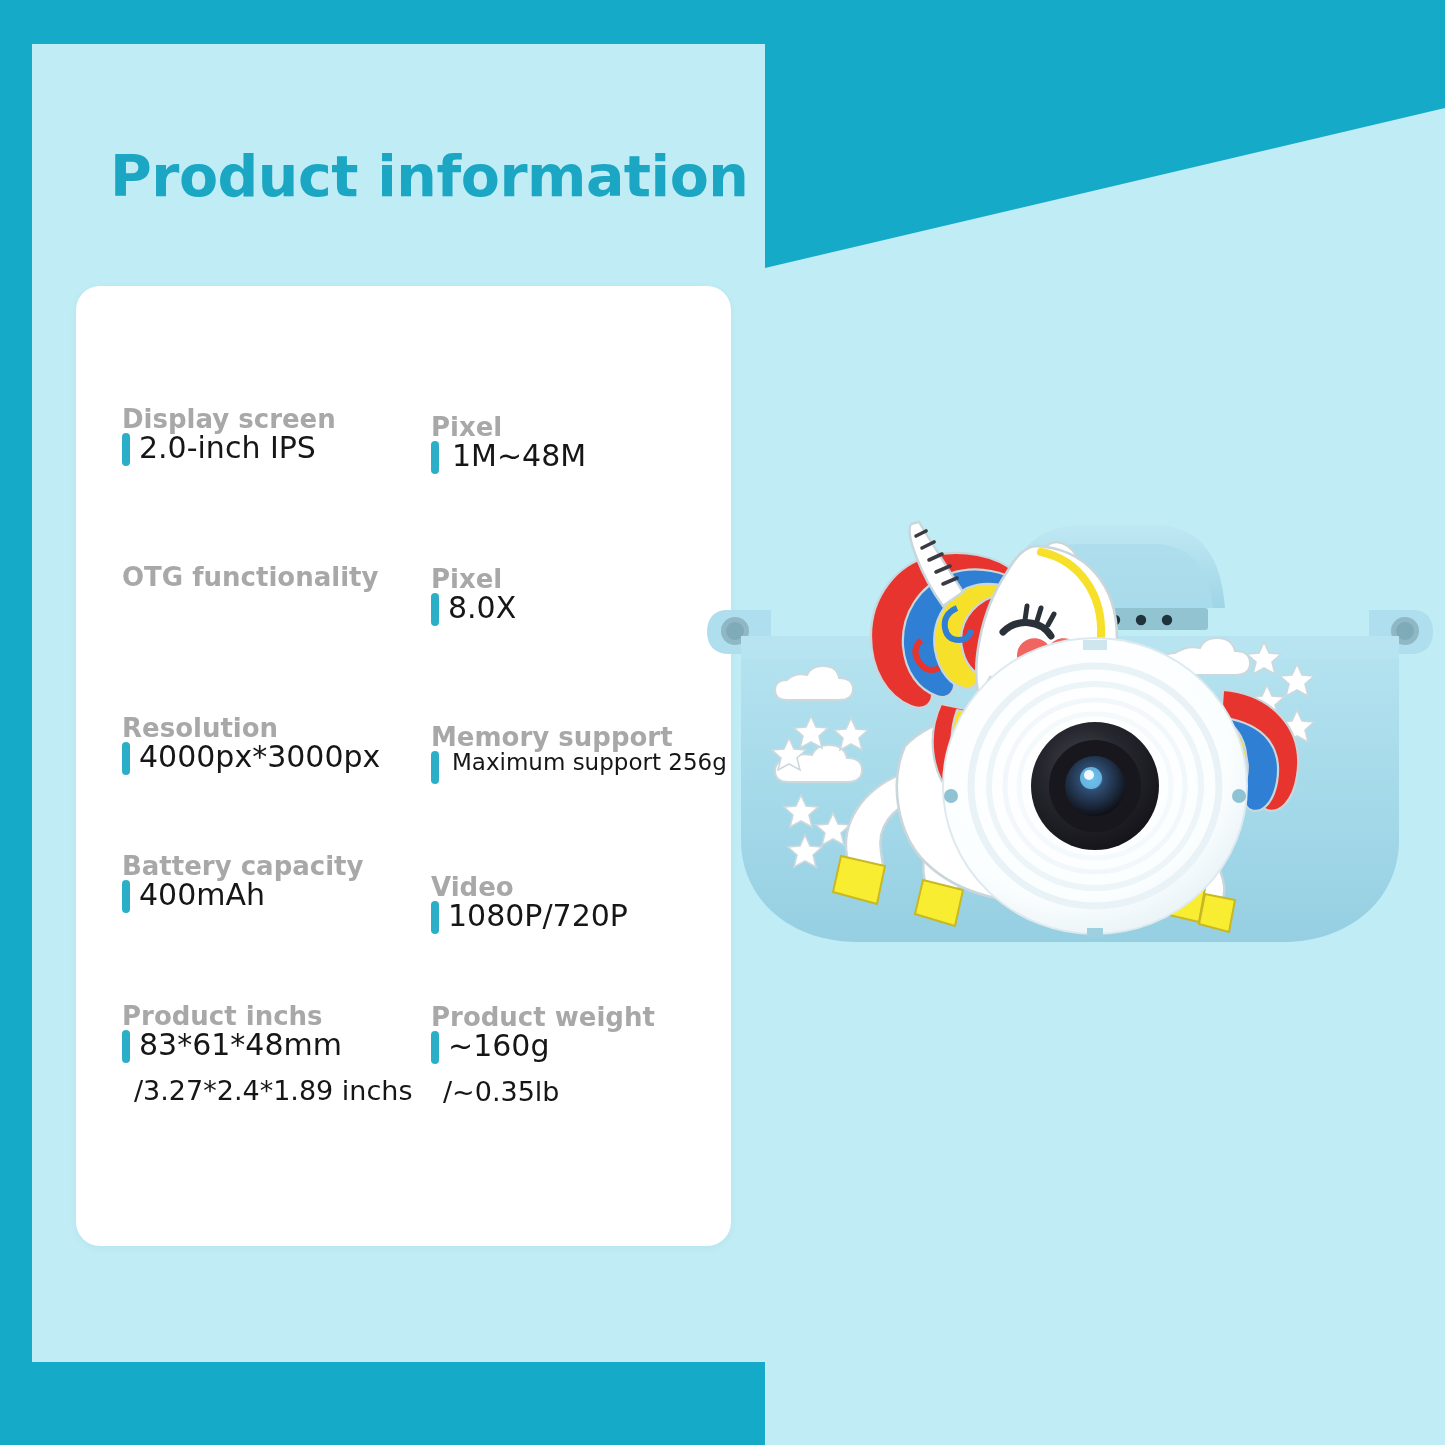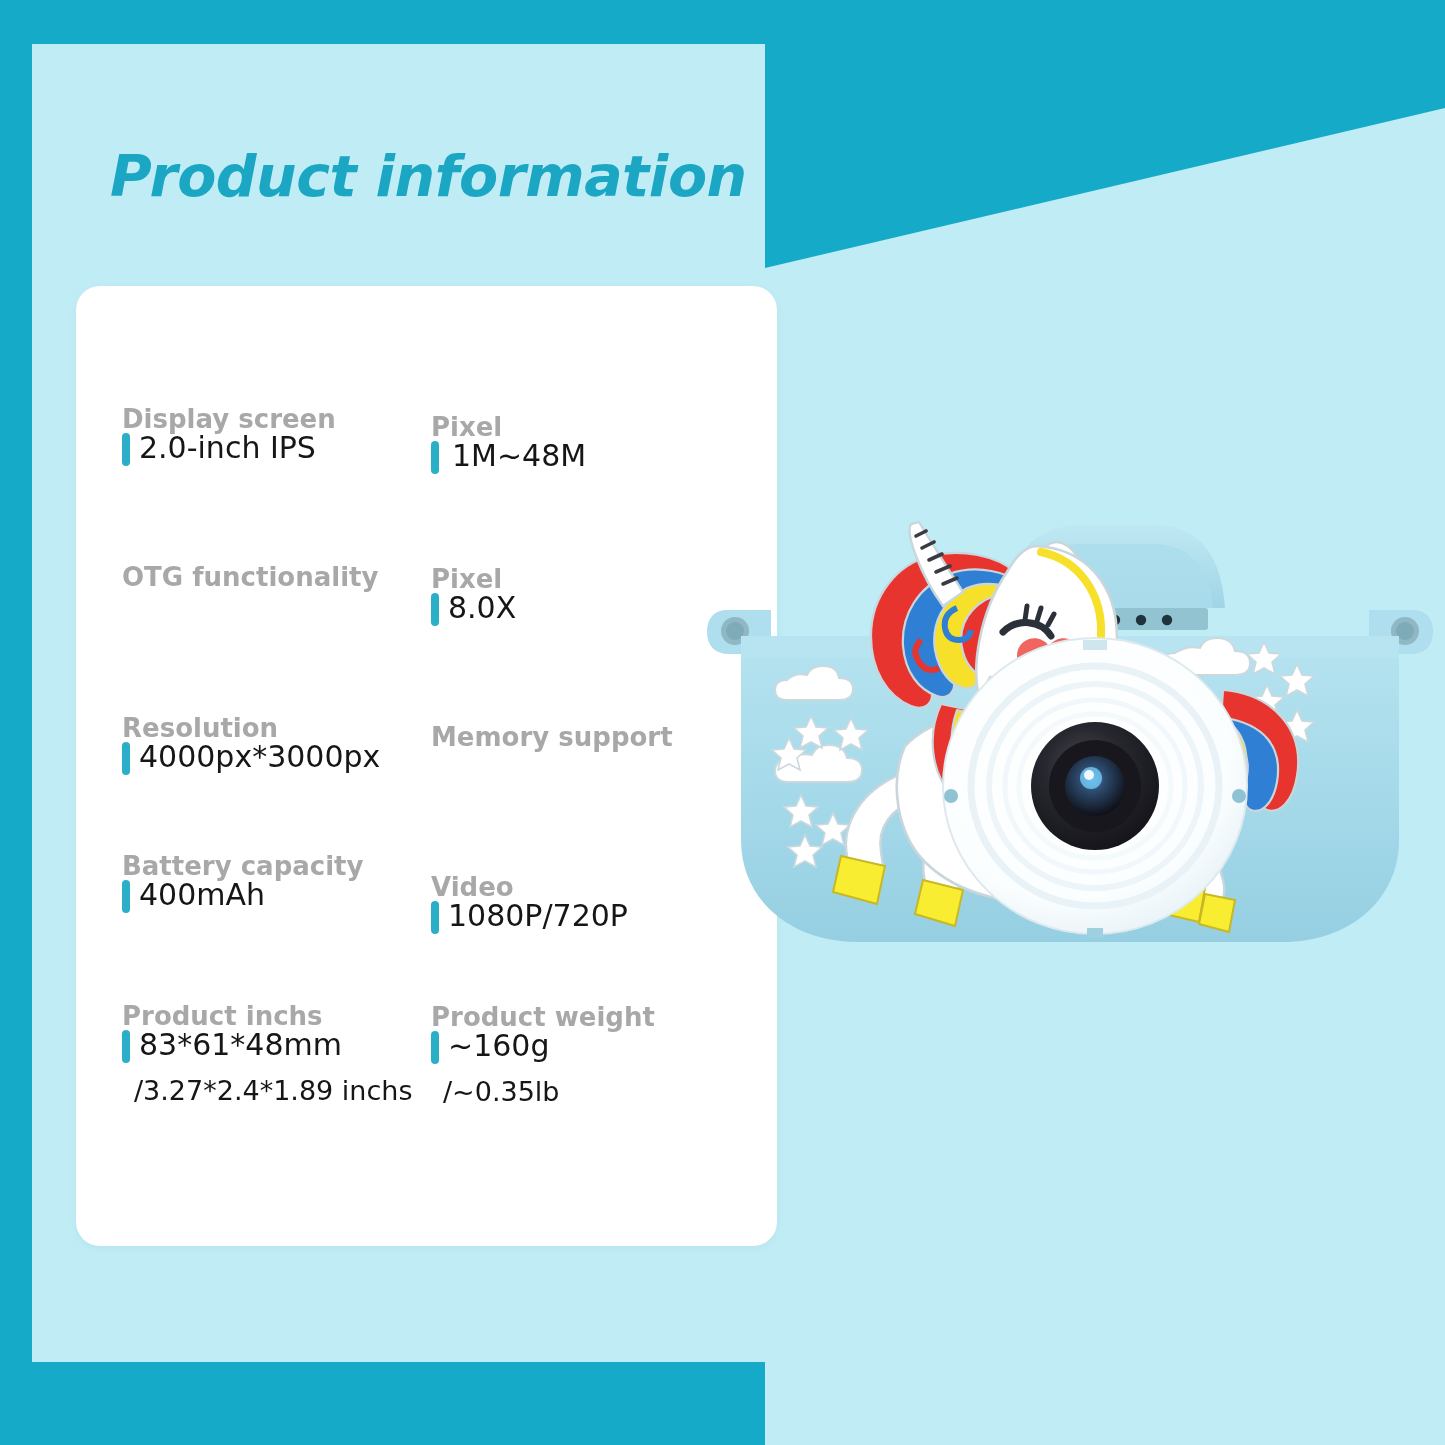--- a/index.html
+++ b/index.html
@@ -24,29 +24,27 @@
     background:#BFECF5;
   }
 
   
   #page-title{
     position:absolute;left:110px;top:143px;
     font-size:57px;font-weight:700;color:#1BA7C4;
     letter-spacing:-0.5px;
     font-family:"DejaVu Sans", sans-serif;
     white-space:nowrap;
-    font-style:italic;
   }
 
   
   #spec-card{
     position:absolute;left:76px;top:286px;width:655px;height:960px;
     background:#ffffff;border-radius:24px;
     box-shadow:0 2px 10px rgba(0,0,0,0.04);
-    padding-left:46px;
   }
 
   .spec-col{position:absolute;top:0;}
   #spec-col-left{left:46px;width:320px;}
   #spec-col-right{left:355px;width:300px;}
 
   .spec-item{position:absolute;left:0;}
   .spec-label{
     color:#A8A8A8;font-size:26px;font-weight:600;
     white-space:nowrap;line-height:1;
@@ -141,20 +139,24 @@
     <div class="spec-item" style="top:280px">
       <div class="spec-label">Pixel</div>
       <div class="spec-value-row">
         <span class="accent-bar"></span>
         <span class="spec-value">8.0X</span>
       </div>
     </div>
 
     <div class="spec-item" style="top:438px">
       <div class="spec-label">Memory support</div>
+      <div class="spec-value-row">
+        <span class="accent-bar"></span>
+        <span class="spec-value small">Maximum support 256g</span>
+      </div>
     </div>
 
     <div class="spec-item" style="top:588px">
       <div class="spec-label">Video</div>
       <div class="spec-value-row">
         <span class="accent-bar"></span>
         <span class="spec-value">1080P/720P</span>
       </div>
     </div>
 

